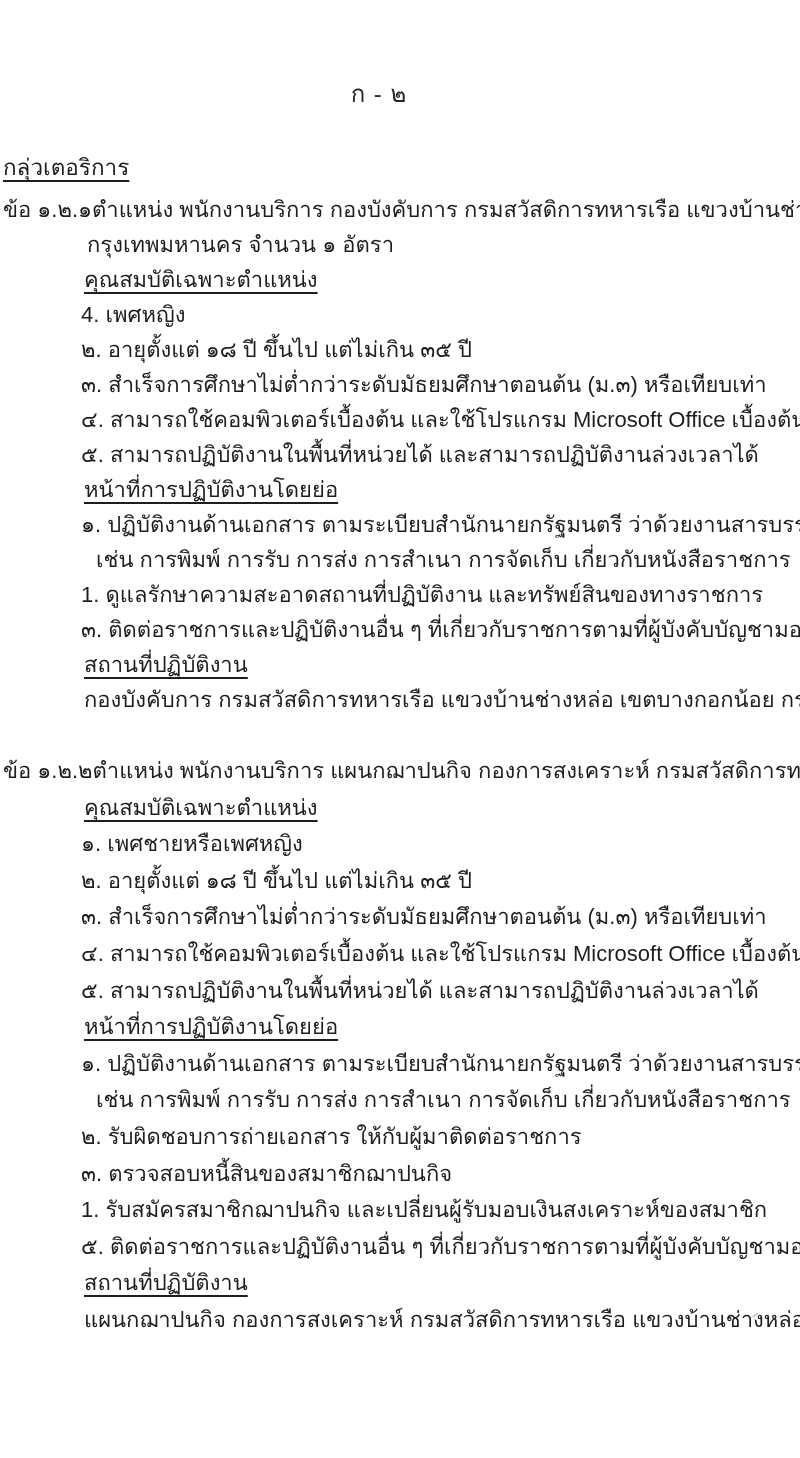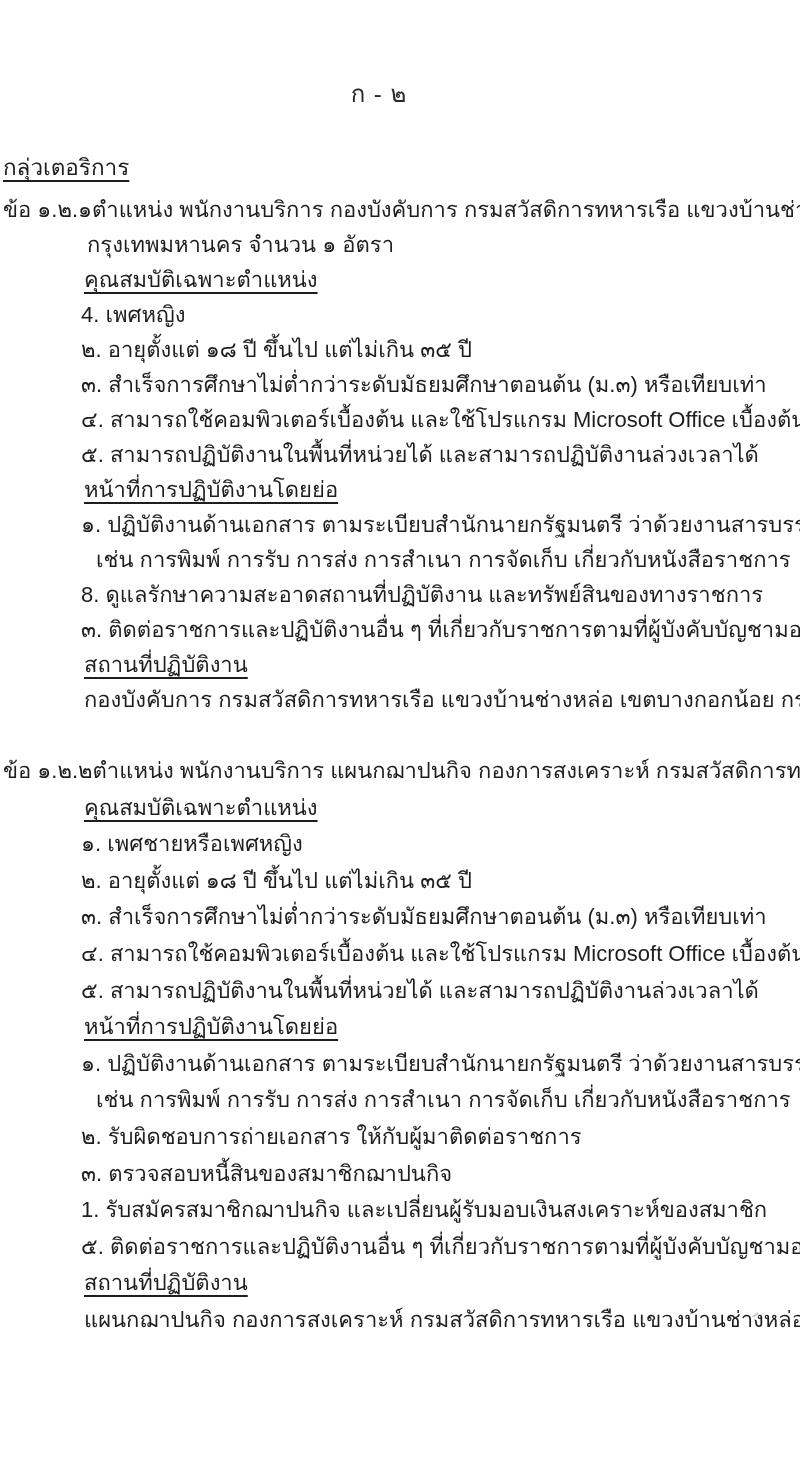--- a/index.html
+++ b/index.html
@@ -71,21 +71,21 @@
       <div class="row ind-head"><span class="underline">คุณสมบัติเฉพาะตำแหน่ง</span></div>
       <div class="row ind-item">4. เพศหญิง</div>
       <div class="row ind-item">๒. อายุตั้งแต่ ๑๘ ปี ขึ้นไป แต่ไม่เกิน ๓๕ ปี</div>
       <div class="row ind-item">๓. สำเร็จการศึกษาไม่ต่ำกว่าระดับมัธยมศึกษาตอนต้น (ม.๓) หรือเทียบเท่า</div>
       <div class="row ind-item">๔. สามารถใช้คอมพิวเตอร์เบื้องต้น และใช้โปรแกรม Microsoft Office เบื้องต้นได้</div>
       <div class="row ind-item">๕. สามารถปฏิบัติงานในพื้นที่หน่วยได้ และสามารถปฏิบัติงานล่วงเวลาได้</div>
 
       <div class="row ind-head"><span class="underline">หน้าที่การปฏิบัติงานโดยย่อ</span></div>
       <div class="row ind-item">๑. ปฏิบัติงานด้านเอกสาร ตามระเบียบสำนักนายกรัฐมนตรี ว่าด้วยงานสารบรรณ พ.ศ.๒๕๒๖</div>
       <div class="row ind-cont">เช่น การพิมพ์ การรับ การส่ง การสำเนา การจัดเก็บ เกี่ยวกับหนังสือราชการ</div>
-      <div class="row ind-item">8. ดูแลรักษาความสะอาดสถานที่ปฏิบัติงาน และทรัพย์สินของทางราชการ</div>
+      <div class="row ind-item">1. ดูแลรักษาความสะอาดสถานที่ปฏิบัติงาน และทรัพย์สินของทางราชการ</div>
       <div class="row ind-item">๓. ติดต่อราชการและปฏิบัติงานอื่น ๆ ที่เกี่ยวกับราชการตามที่ผู้บังคับบัญชามอบหมาย</div>
 
       <div class="row ind-head"><span class="underline">สถานที่ปฏิบัติงาน</span></div>
       <div class="row ind-head">กองบังคับการ กรมสวัสดิการทหารเรือ แขวงบ้านช่างหล่อ เขตบางกอกน้อย กรุงเทพมหานคร</div>
     </div>
 
     <div class="sec2">
       <div class="row clause-row">
         <span class="clause-label">ข้อ ๑.๒.๒</span>
         <span>ตำแหน่ง พนักงานบริการ แผนกฌาปนกิจ กองการสงเคราะห์ กรมสวัสดิการทหารเรือ แขวงบ้านช่างหล่อ</span>

